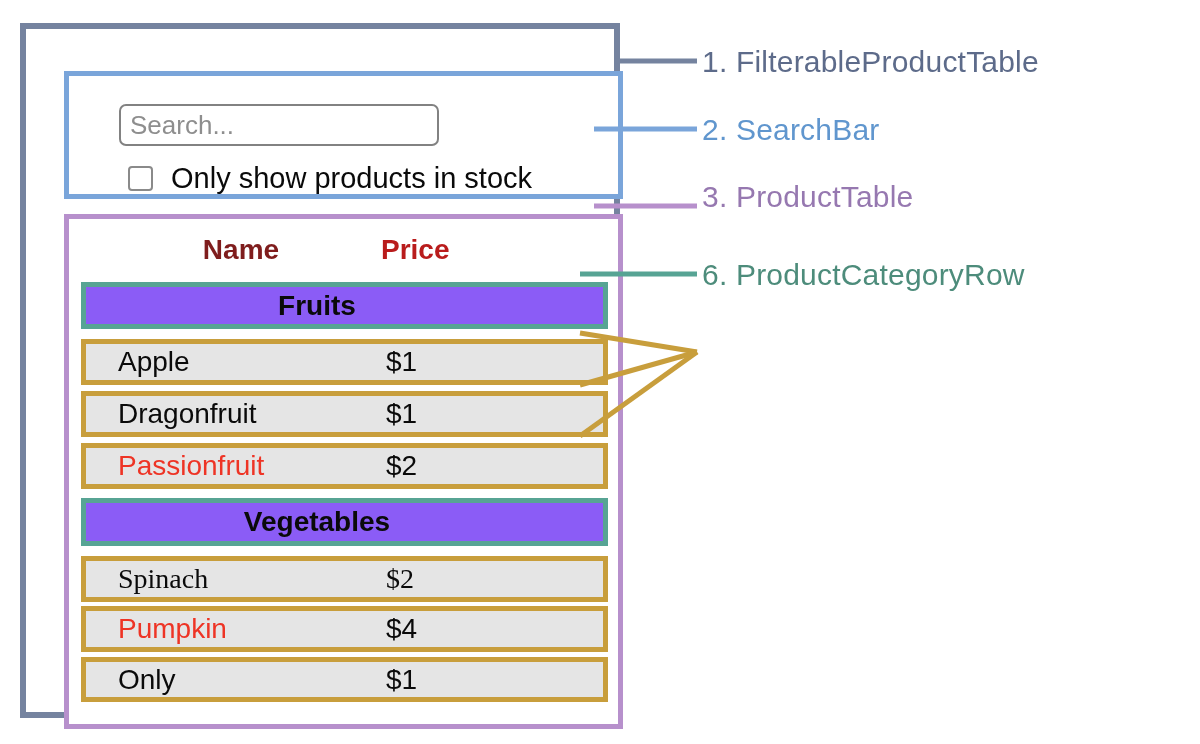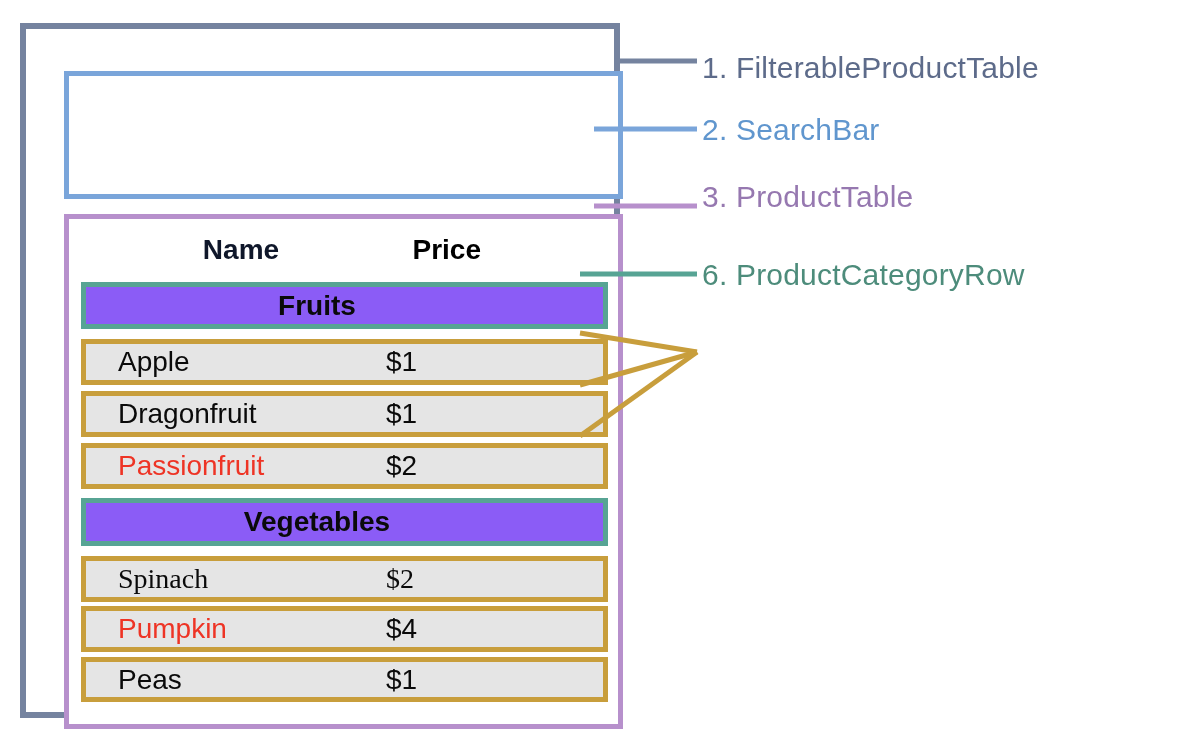--- a/index.html
+++ b/index.html
@@ -53,27 +53,27 @@
     position:absolute; left:38px; top:185px;
     width:559px; height:515px;
     border:5px solid var(--purple_border);
     box-sizing:border-box; background:#fff;
   }
   .rows-wrap { position:absolute; left:12px; top:3px; width:527px; }
 
   .thead-row { position:absolute; left:0; top:8px; width:527px; height:40px; }
   .th-name {
     position:absolute; left:115px; top:0; width:90px; height:40px;
-    font-weight:bold; font-size:28px; color:#0f172a;
+    font-weight:bold; font-size:28px; color:#7f1d1d;
     text-align:center; line-height:40px;
   }
   .th-price {
     position:absolute; left:290px; top:0; width:110px; height:40px;
-    font-weight:bold; font-size:28px; color:#000000;
-    text-align:right; line-height:40px; padding-left:10px; box-sizing:border-box;
+    font-weight:bold; font-size:28px; color:#b91c1c;
+    text-align:left; line-height:40px; padding-left:10px; box-sizing:border-box;
   }
 
   .category-row {
     position:absolute; left:0; width:527px;
     border:5px solid var(--teal_border);
     box-sizing:border-box; background:#8b5cf6;
     text-align:center;
   }
   .category-row .cat-label {
     display:block; font-weight:bold; font-size:28px; color:#0a0a0a;
@@ -110,34 +110,39 @@
     position:absolute; left:0; top:0; width:1200px; height:744px;
     pointer-events:none;
   }
 
   
   .legend-label {
     position:absolute; left:702px;
     font-size:30px; line-height:34px; white-space:nowrap;
     letter-spacing:0.2px;
   }
-  .legend-1 { top:51px;  color:var(--slate_text); }
+  .legend-1 { top:45px;  color:var(--slate_text); }
   .legend-2 { top:113px; color:var(--blue_text); }
   .legend-3 { top:180px; color:var(--purple_text); }
   .legend-4 { top:258px; color:var(--teal_text); }
   .legend-5 { top:336px; left:706px; color:var(--gold_text); }
 </style>
 </head>
 <body>
 
 <div class="canvas">
 
   <div class="outer-box">
 
     <div class="searchbar-box">
+      <input class="search-input" type="text" placeholder="Search..." style="">
+      <div class="checkbox-row">
+        <input type="checkbox" class="checkbox" style="">
+        <span class="checkbox-label">Only show products in stock</span>
+      </div>
     </div>
 
     <div class="producttable-box">
       <div class="rows-wrap">
 
         <div class="thead-row">
           <span class="th-name">Name</span>
           <span class="th-price">Price</span>
         </div>
 
@@ -164,21 +169,21 @@
 
         <div class="product-row row-spinach">
           <span class="cell-name">Spinach</span>
           <span class="cell-price">$2</span>
         </div>
         <div class="product-row row-pumpkin">
           <span class="cell-name out-of-stock">Pumpkin</span>
           <span class="cell-price">$4</span>
         </div>
         <div class="product-row row-peas">
-          <span class="cell-name">Peas</span>
+          <span class="cell-name">Only</span>
           <span class="cell-price">$1</span>
         </div>
 
       </div>
     </div>
   </div>
 
   <svg class="lines-overlay" width="1200" height="744" viewBox="0 0 1200 744">
     <line x1="615" y1="61" x2="697" y2="61" stroke="var(--slate_border)" stroke-width="5"></line>
     <line x1="594" y1="129" x2="697" y2="129" stroke="var(--blue_border)" stroke-width="5"></line>

